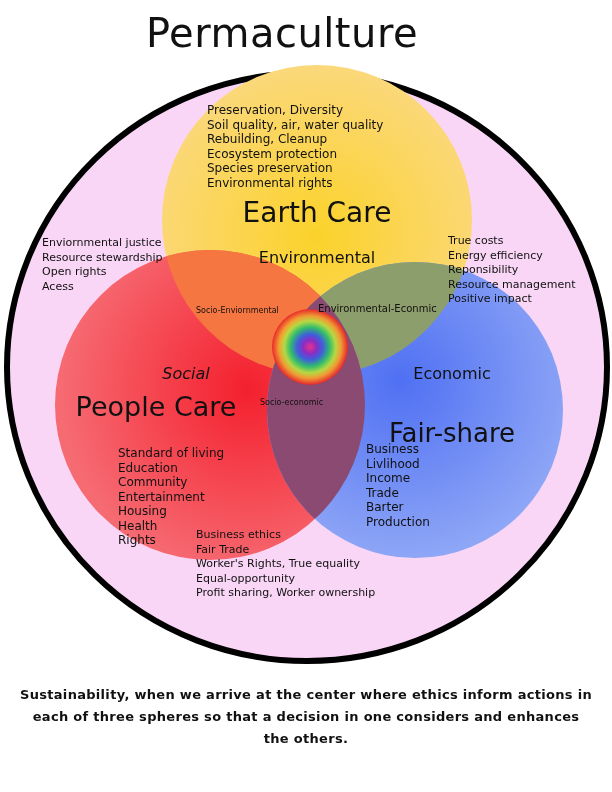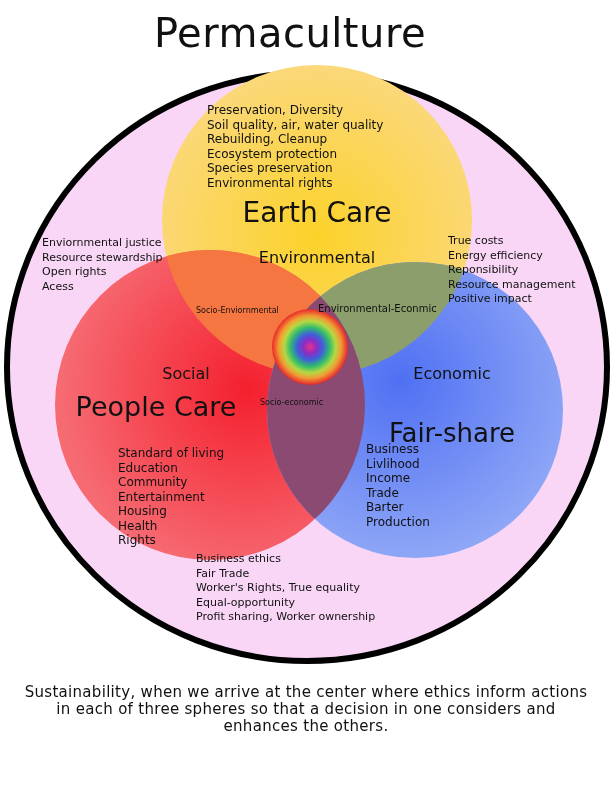--- a/index.html
+++ b/index.html
@@ -1,24 +1,24 @@
 <!DOCTYPE html>
 <html><head>
 <meta charset="utf-8">
 <style>
   html, body { margin: 0; padding: 0; }
   body { width: 612px; height: 792px; background: #ffffff; position: relative; overflow: hidden;
          font-family: "DejaVu Sans", sans-serif; color: #111; }
-  .title { position: absolute; left: 12px; top: 10px; width: 556px; text-align: center;
+  .title { position: absolute; left: 4px; top: 10px; width: 556px; text-align: center;
            font-size: 40px; letter-spacing: 0.5px; }
   svg.venn { position: absolute; left: 0; top: 0; }
   .txt { position: absolute; line-height: 14.5px; font-size: 11px; white-space: nowrap; }
   .big { position: absolute; text-align: center; white-space: nowrap; }
   .caption { position: absolute; left: 20px; top: 684px; width: 572px; text-align: center;
-             font-size: 15px; line-height: 17px; letter-spacing: 0.3px; }
+             font-size: 13px; line-height: 22px; letter-spacing: 0.3px; font-weight: bold; }
 </style>
 </head>
 <body>
 
 <div class="title">Permaculture</div>
 
 <svg class="venn" width="612" height="792" viewBox="0 0 612 792">
   <defs>
     <radialGradient id="gY" cx="50%" cy="55%" r="55%">
       <stop offset="0%" stop-color="#fbd22a"></stop>
@@ -69,21 +69,21 @@
   <div>Preservation, Diversity</div>
   <div>Soil quality, air, water quality</div>
   <div>Rebuilding, Cleanup</div>
   <div>Ecosystem protection</div>
   <div>Species preservation</div>
   <div>Environmental rights</div>
 </div>
 <div class="big" style="left:207px; top:196px; width:220px; font-size:28px;">Earth Care</div>
 <div class="big" style="left:207px; top:248px; width:220px; font-size:16px;">Environmental</div>
 
-<div class="big" style="left:126px; top:364px; width:120px; font-size:16px;">Social</div>
+<div class="big" style="left:126px; top:364px; width:120px; font-size:16px;font-style:italic;">Social</div>
 <div class="big" style="left:46px; top:391px; width:220px; font-size:27px;">People Care</div>
 <div class="txt" style="left:118px; top:446px; width:140px; font-size:12px;">
   <div>Standard of living</div>
   <div>Education</div>
   <div>Community</div>
   <div>Entertainment</div>
   <div>Housing</div>
   <div>Health</div>
   <div>Rights</div>
 </div>
@@ -109,21 +109,21 @@
   <div>Open rights</div>
   <div>Acess</div>
 </div>
 <div class="txt" style="left:448px; top:234px; width:140px; font-size:11px;">
   <div>True costs</div>
   <div>Energy efficiency</div>
   <div>Reponsibility</div>
   <div>Resource management</div>
   <div>Positive impact</div>
 </div>
-<div class="txt" style="left:196px; top:552px; width:220px; font-size:11px;">
+<div class="txt" style="left:196px; top:528px; width:220px; font-size:11px;">
   <div>Business ethics</div>
   <div>Fair Trade</div>
   <div>Worker's Rights, True equality</div>
   <div>Equal-opportunity</div>
   <div>Profit sharing, Worker ownership</div>
 </div>
 
 <div class="caption">Sustainability,  when we arrive at the center where ethics inform actions in each of three spheres so that a decision in one considers and enhances the others.</div>
 
 </body></html>

